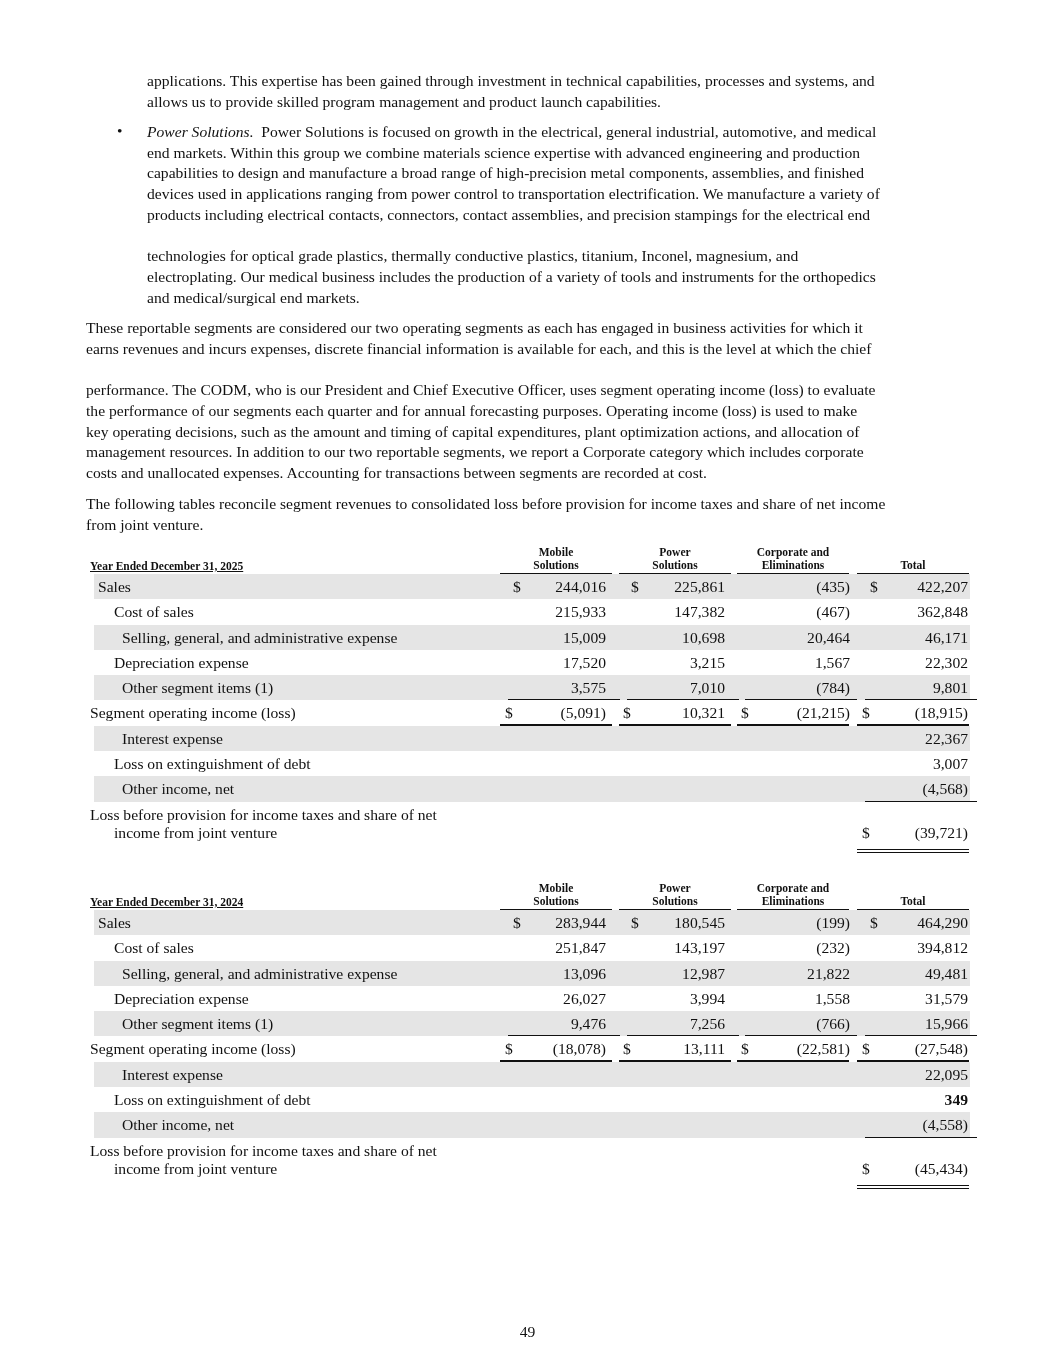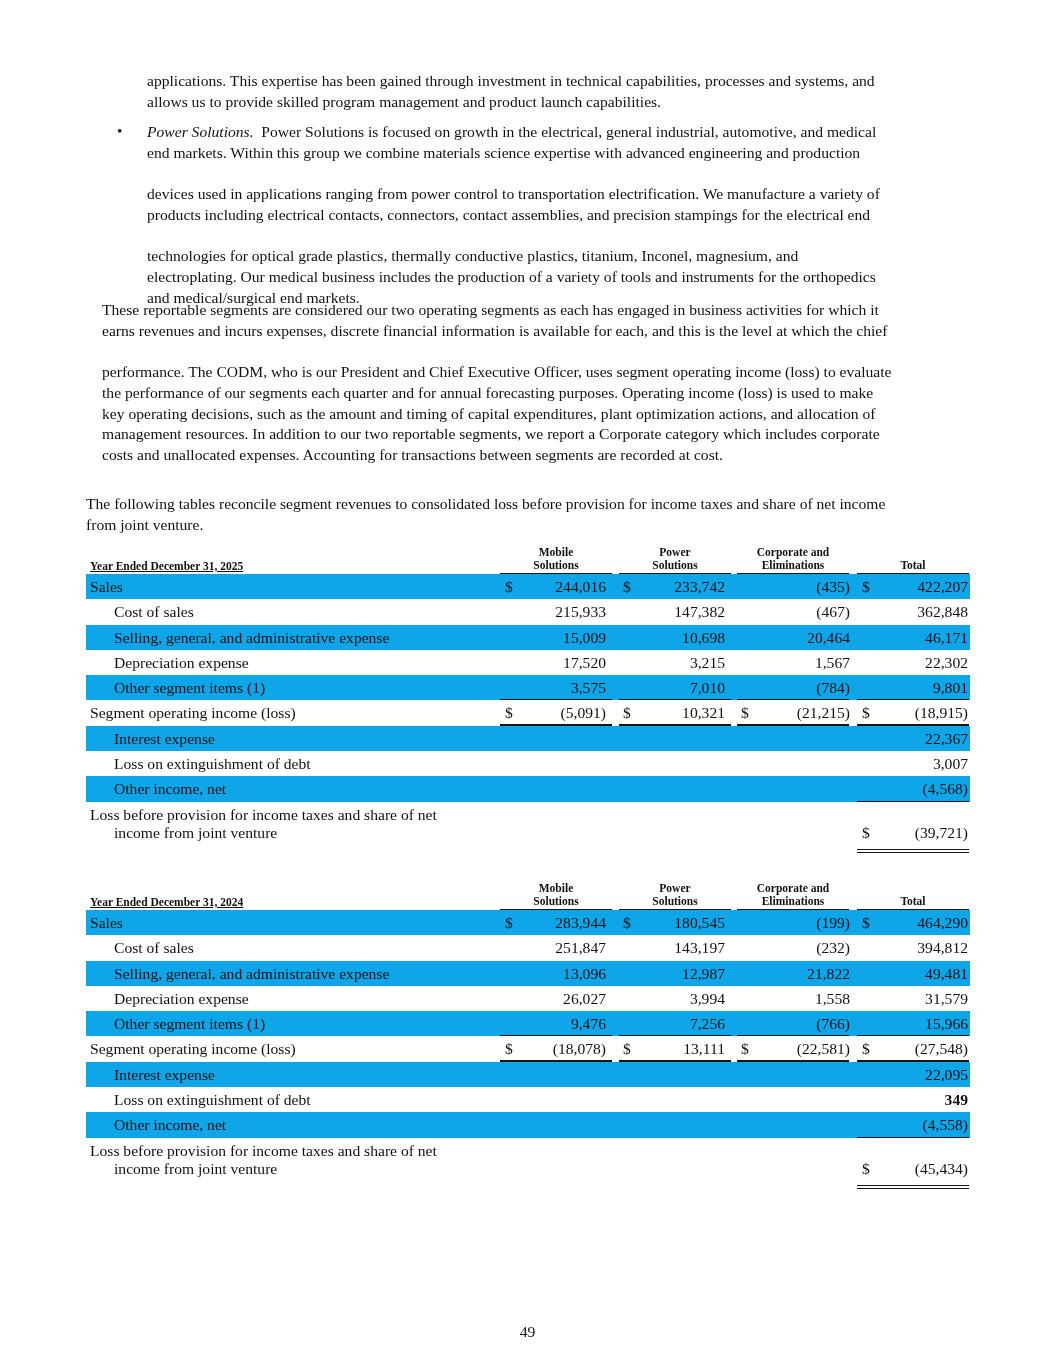--- a/index.html
+++ b/index.html
@@ -12,21 +12,21 @@
   .bullet-dot { position: absolute; left: 117px; }
   .italic { font-style: italic; }
 
   .tbl { position: absolute; left: 86px; width: 884px; }
   .hdr { position: relative; height: 34px; }
   .hdr .year { position: absolute; left: 4px; bottom: 2px; font-size: 11.5px; font-weight: bold; text-decoration: underline; }
   .hdr .col { position: absolute; bottom: 2px; text-align: center; font-size: 11.5px; font-weight: bold; line-height: 13px; }
   .hdr .rule { position: absolute; bottom: -1px; height: 2px; background: #111; }
 
   .row { position: relative; height: 25.3px; line-height: 25.3px; }
-  .row.shade { background: #0ea5e9; }
+  .row.shade { background: #e5e5e5; margin-left: 8px; }
   .row .lbl { position: absolute; left: 4px; white-space: nowrap; }
   .row .lbl.ind { left: 28px; }
   .row .cur { position: absolute; }
   .row .num { position: absolute; text-align: right; }
   .row .ul { position: absolute; bottom: 0; height: 1px; background: #111; }
   .row .ul2 { position: absolute; bottom: -4px; height: 1px; background: #111; box-shadow: 0 3px 0 #111; }
   .row.tall { height: 44px; line-height: 18px; }
   .row.tall .lbl { top: 4px; line-height: 18px; }
   .row.tall .lbl2 { position: absolute; left: 28px; top: 22px; line-height: 18px; }
   .row.tall .cur, .row.tall .num { top: 22px; line-height: 18px; }
@@ -39,30 +39,30 @@
 <p class="para indent" style="top:71px;">
   <span>applications. This expertise has been gained through investment in technical capabilities, processes and systems, and</span><br>
   <span>allows us to provide skilled program management and product launch capabilities.</span>
 </p>
 
 <span class="bullet-dot" style="top:122px;">•</span>
 <p class="para indent" style="top:122px;">
   <span class="italic">Power Solutions.</span>&nbsp;
   <span>Power Solutions is focused on growth in the electrical, general industrial, automotive, and medical</span><br>
   <span>end markets. Within this group we combine materials science expertise with advanced engineering and production</span><br>
-  <br>
+  <span>capabilities to design and manufacture a broad range of high-precision metal components, assemblies, and finished</span><br>
   <span>devices used in applications ranging from power control to transportation electrification.  We manufacture a variety of</span><br>
   <span>products including electrical contacts, connectors, contact assemblies, and precision stampings for the electrical end</span><br>
   <br>
   <span>technologies for optical grade plastics, thermally conductive plastics, titanium, Inconel, magnesium, and</span><br>
   <span>electroplating.  Our medical business includes the production of a variety of tools and instruments for the orthopedics</span><br>
   <span>and medical/surgical end markets.</span>
 </p>
 
-<p class="para" style="top:300px;margin-left:16px;">
+<p class="para" style="top:318px;">
   <span>These reportable segments are considered our two operating segments as each has engaged in business activities for which it</span><br>
   <span>earns revenues and incurs expenses, discrete financial information is available for each, and this is the level at which the chief</span><br>
   <br>
   <span>performance.  The CODM, who is our President and Chief Executive Officer, uses segment operating income (loss) to evaluate</span><br>
   <span>the performance of our segments each quarter and for annual forecasting purposes.  Operating income (loss) is used to make</span><br>
   <span>key operating decisions, such as the amount and timing of capital expenditures, plant optimization actions, and allocation of</span><br>
   <span>management resources.  In addition to our two reportable segments, we report a Corporate category which includes corporate</span><br>
   <span>costs and unallocated expenses. Accounting for transactions between segments are recorded at cost.</span>
 </p>
 
@@ -81,21 +81,21 @@
       <div class="col" style="left:651px;width:112px;"><span>Corporate and</span><br><span>Eliminations</span></div>
       <div class="rule" style="left:651px;width:112px;"></div>
       <div class="col" style="left:771px;width:112px;"><span>Total</span></div>
       <div class="rule" style="left:771px;width:112px;"></div>
     </div>
     <div class="row shade">
       <span class="lbl">Sales</span>
       <span class="cur" style="left:419px;">$</span>
       <span class="num" style="right:364px;">244,016</span>
       <span class="cur" style="left:537px;">$</span>
-      <span class="num" style="right:245px;">233,742</span>
+      <span class="num" style="right:245px;">225,861</span>
       <span class="num" style="right:120px;">(435)</span>
       <span class="cur" style="left:776px;">$</span>
       <span class="num" style="right:2px;text-align:center;">422,207</span>
     </div>
     <div class="row">
       <span class="lbl ind">Cost of sales</span>
       <span class="num" style="right:364px;">215,933</span>
       <span class="num" style="right:245px;">147,382</span>
       <span class="num" style="right:120px;">(467)</span>
       <span class="num" style="right:2px;">362,848</span>

